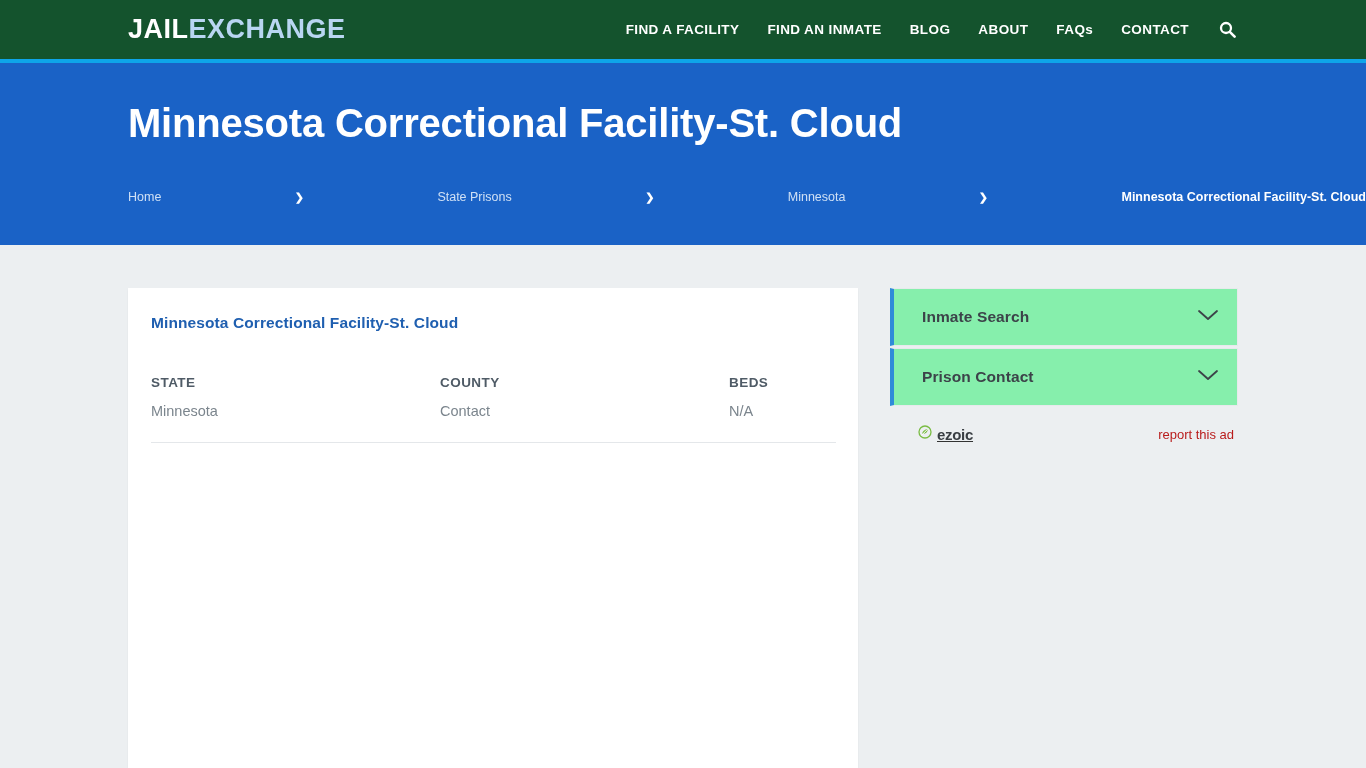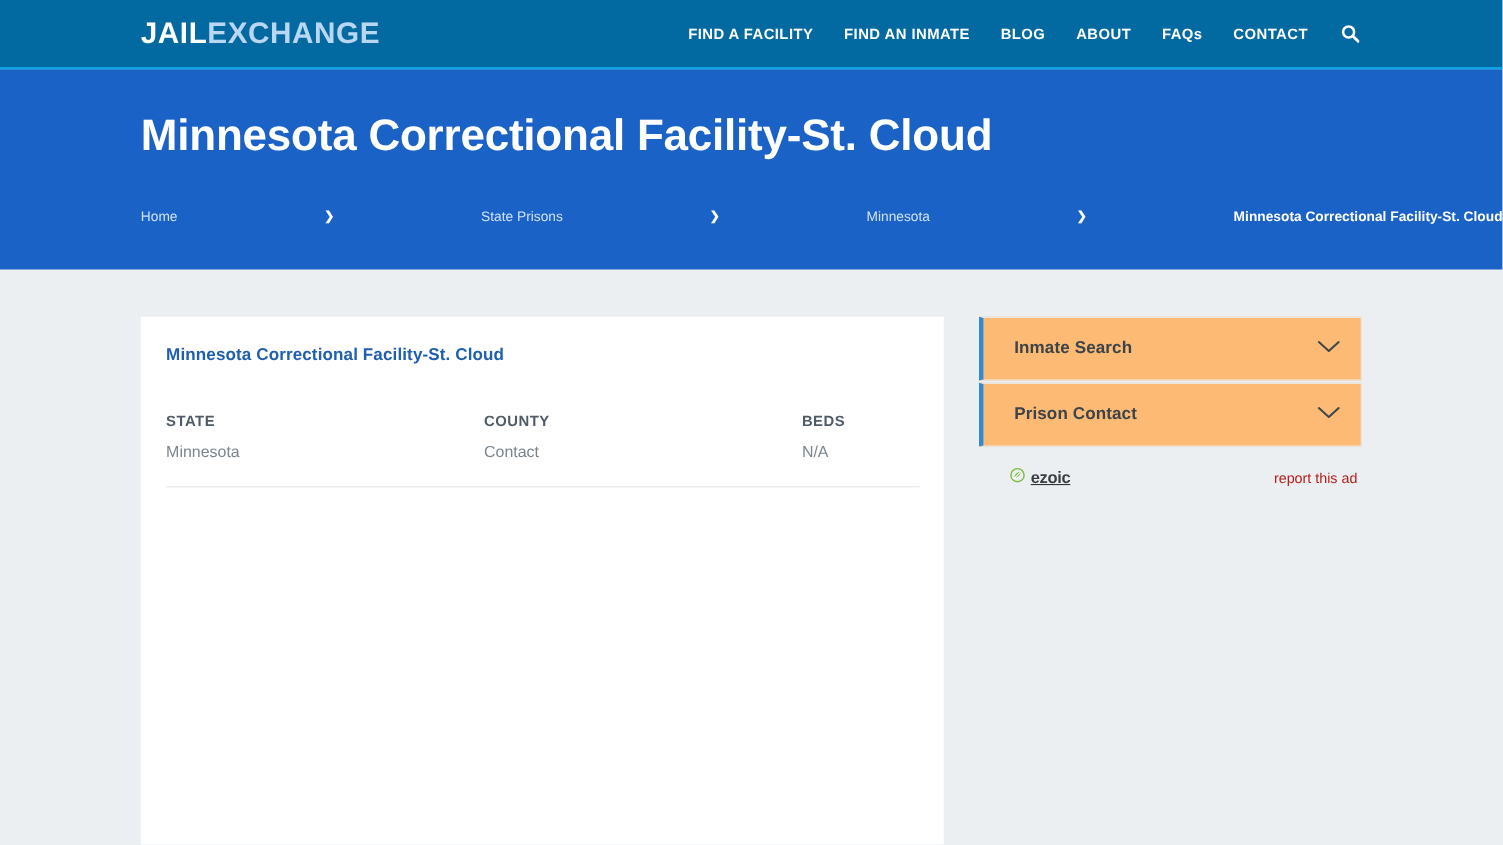--- a/index.html
+++ b/index.html
@@ -12,22 +12,22 @@
     font-family: "Liberation Sans", sans-serif;
     background: #eceff1;
     color: #333;
     -webkit-font-smoothing: antialiased;
   }
 
   
   .topbar {
     position: relative;
     height: 63px;
-    background: #0369a1;
-    border-bottom: 2px solid #0ea5e9;
+    background: #14532d;
+    border-bottom: 4px solid #0ea5e9;
     display: flex;
     align-items: center;
   }
   .logo {
     margin-left: 128px;
     font-size: 27px;
     font-weight: 700;
     letter-spacing: 0.5px;
     line-height: 1;
     white-space: nowrap;
@@ -154,21 +154,21 @@
     border-top: 1px solid #e4e7ea;
   }
 
   
   .sidebar {
     width: 348px;
     margin-left: 32px;
   }
   .accordion { }
   .accordion-item {
-    background: #fdba74;
+    background: #86efac;
     border-left: 4px solid #2f8bd8;
     border-right: 1px solid #e7eaec;
     border-top: 1px solid #e7eaec;
     border-bottom: 1px solid #e7eaec;
     height: 58px;
     display: flex;
     align-items: center;
     justify-content: space-between;
     padding: 0 18px 0 28px;
     cursor: pointer;

